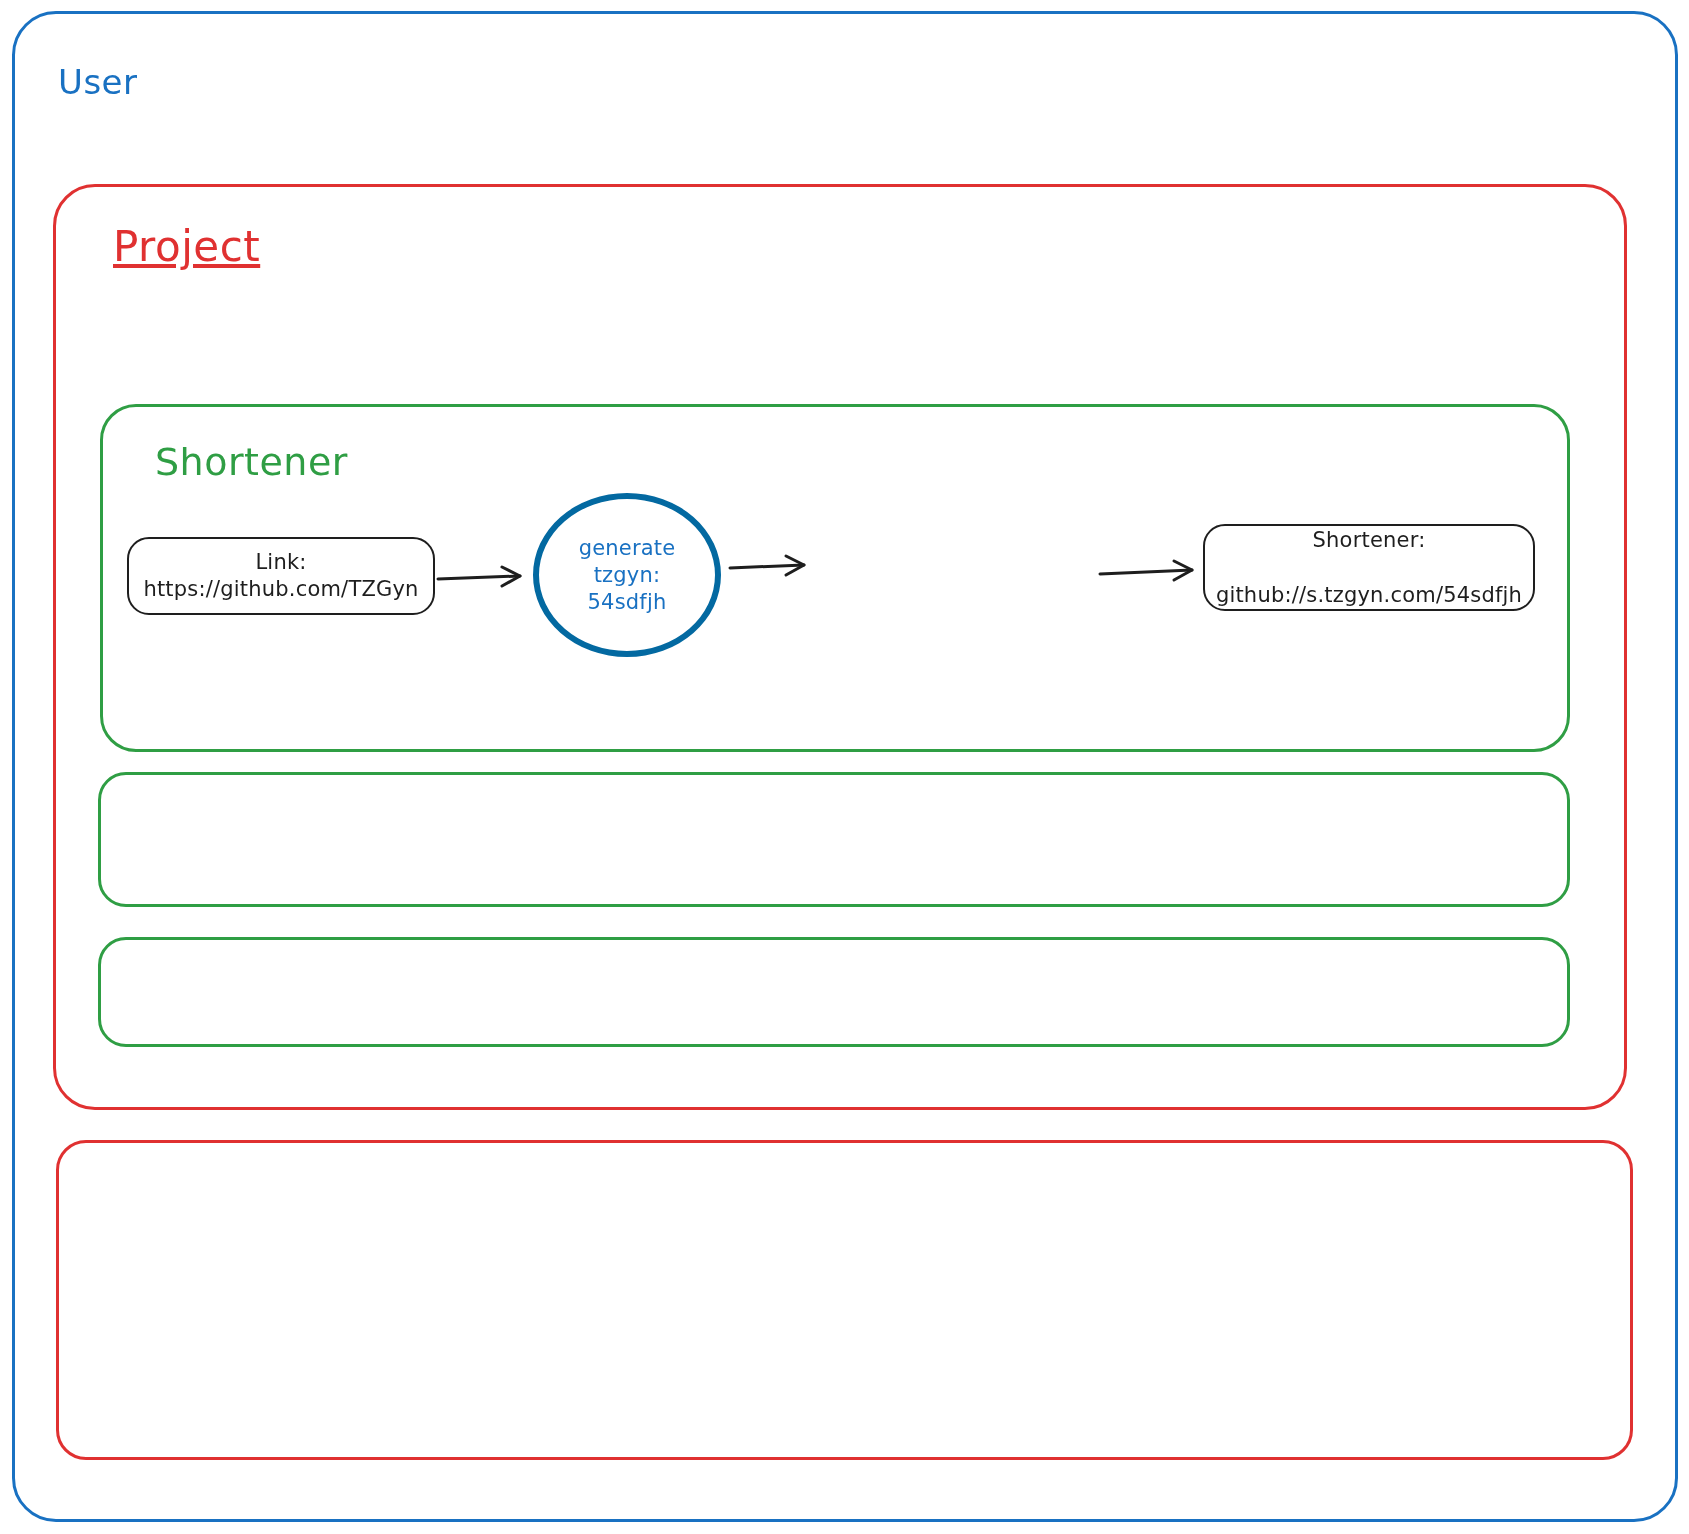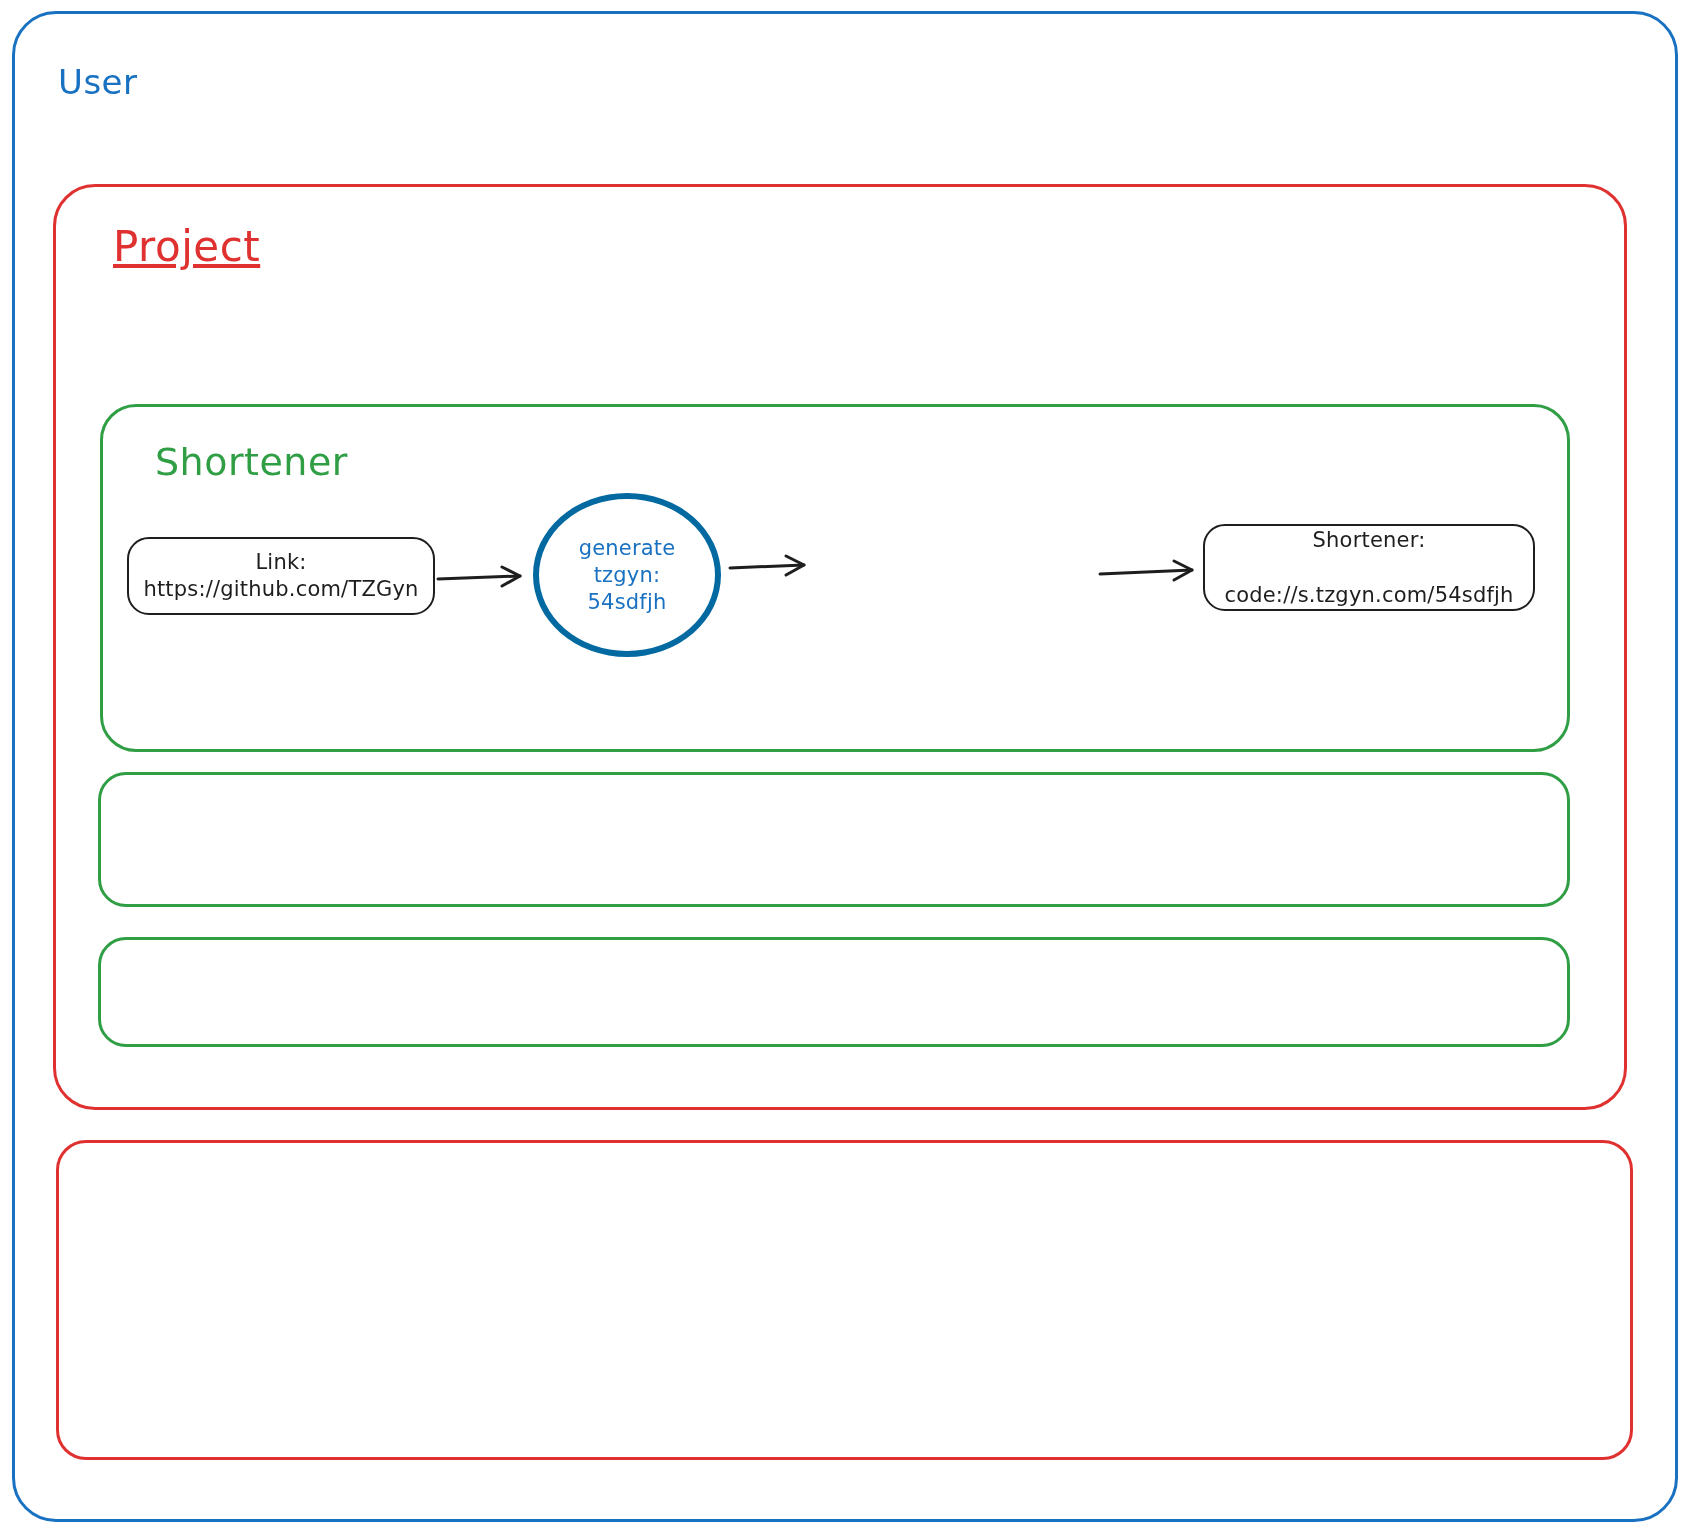--- a/index.html
+++ b/index.html
@@ -104,21 +104,21 @@
   </svg>
 
 
   <svg class="arrow" style="left:1096px; top:553px;" width="100" height="38" viewBox="0 0 100 38">
     <path d="M4 21 L96 17"></path>
     <path d="M78 8 L96 17 L78 27"></path>
   </svg>
 
   <div class="node black-node" style="left:1203px; top:524px; width:332px; height:87px;gap:28px;">
     <span>Shortener:</span>
-    <span>code://s.tzgyn.com/54sdfjh</span>
+    <span>github://s.tzgyn.com/54sdfjh</span>
   </div>
 
   <div class="box green" style="left:98px; top:772px; width:1472px; height:135px; border-radius:28px;"></div>
 
   <div class="box green" style="left:98px; top:937px; width:1472px; height:110px; border-radius:28px;"></div>
 
   <div class="box red" style="left:56px; top:1140px; width:1577px; height:320px; border-radius:30px;"></div>
 
 </div>
 

